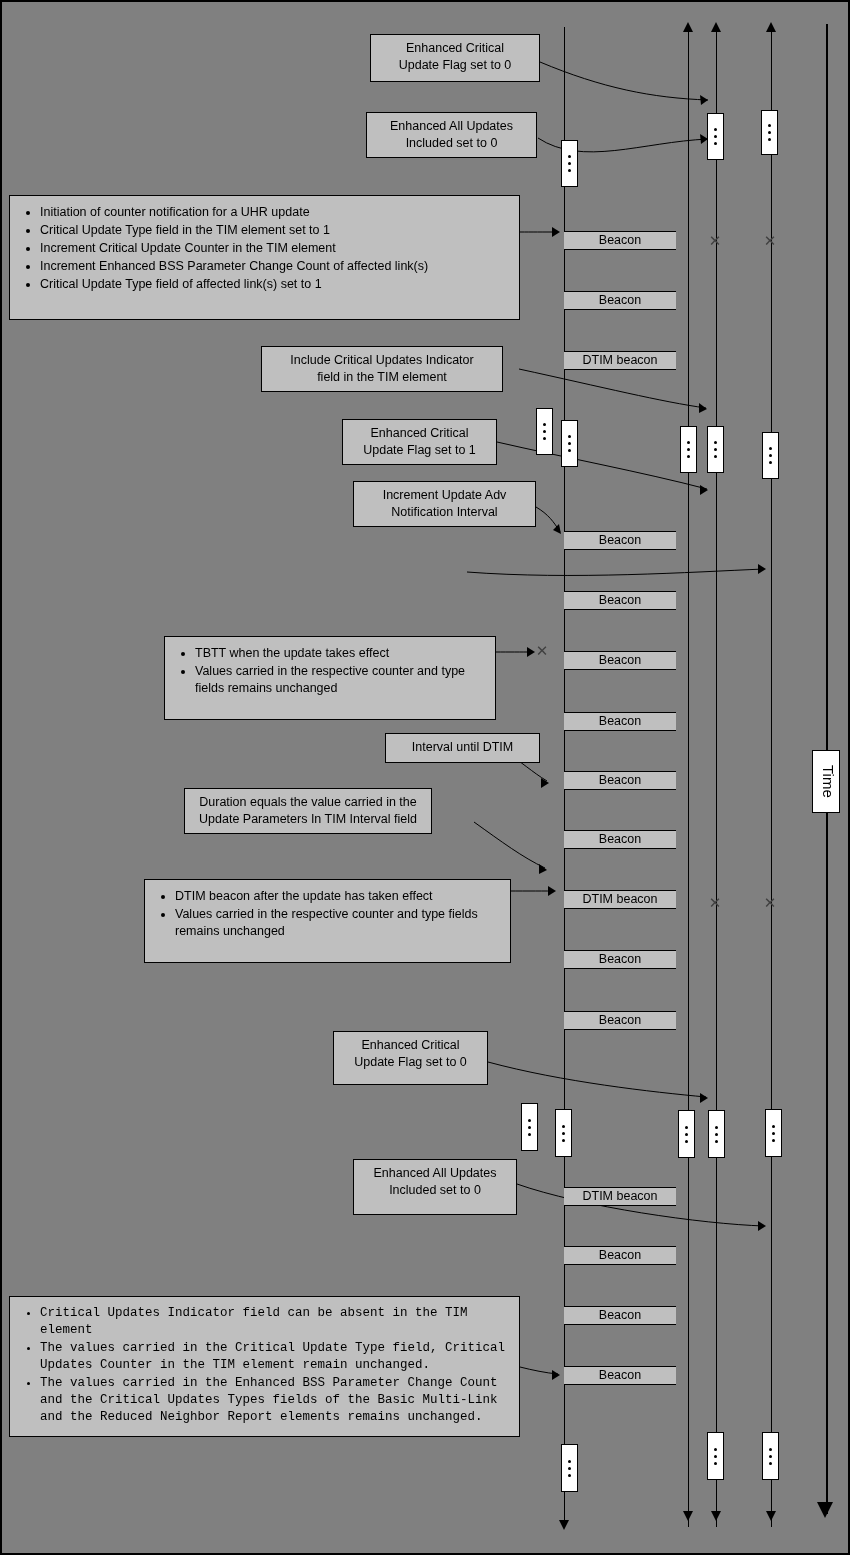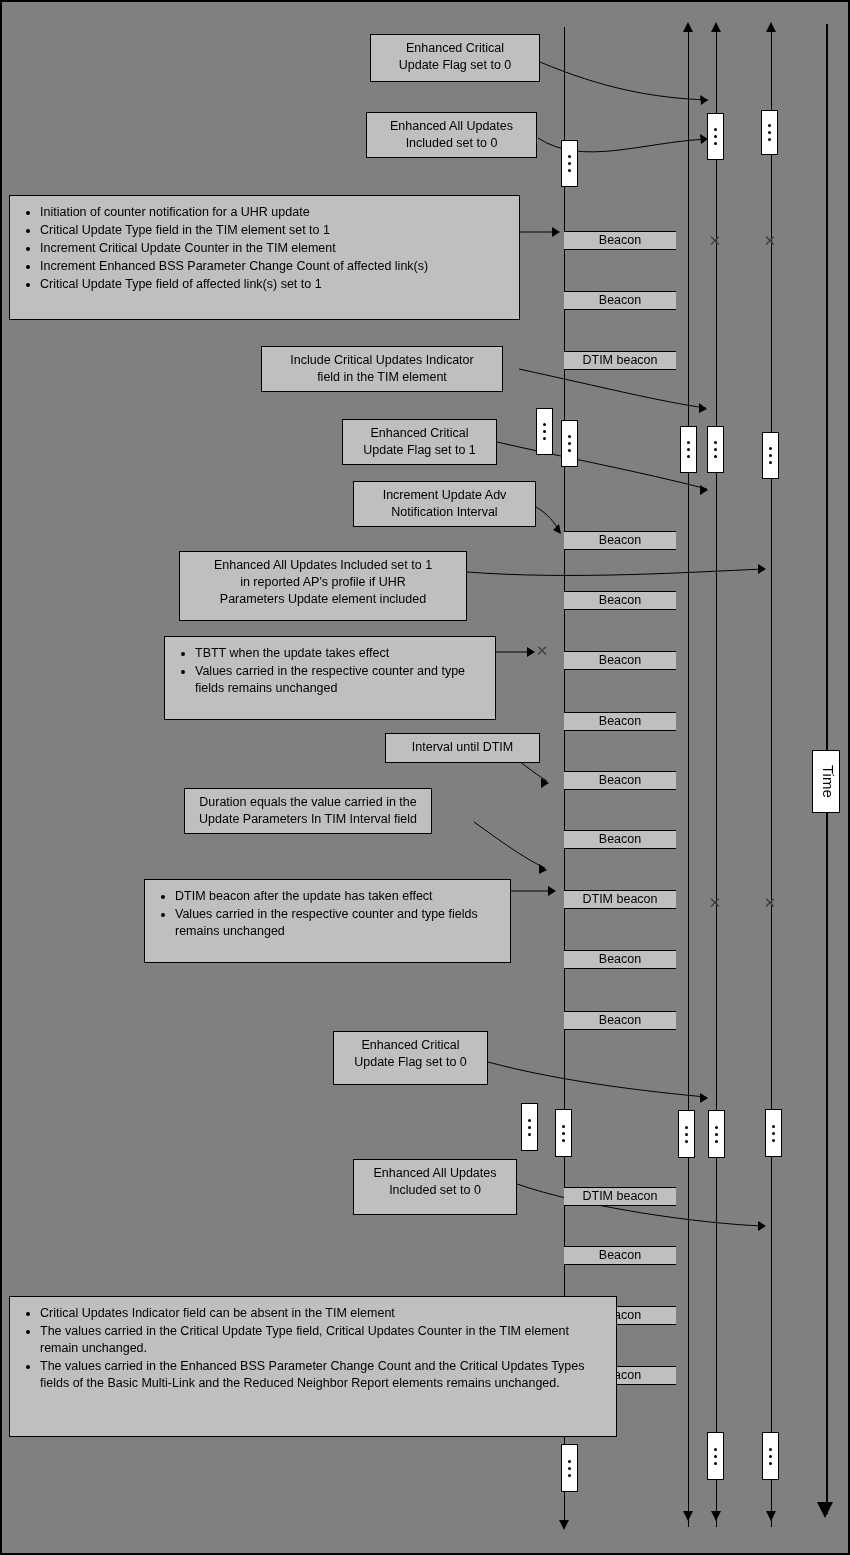--- a/index.html
+++ b/index.html
@@ -322,25 +322,20 @@
   <div class="callout" style="left:340px; top:417px; width:155px; height:46px;">
     <span>Enhanced Critical</span><br>
     <span>Update Flag set to 1</span>
   </div>
 
   <div class="callout" style="left:351px; top:479px; width:183px; height:46px;">
     <span>Increment Update Adv</span><br>
     <span>Notification Interval</span>
   </div>
 
-  <div class="callout" style="left:177px; top:549px; width:288px; height:70px;">
-    <span>Enhanced All Updates Included set to 1</span><br>
-    <span>in reported AP's profile if UHR</span><br>
-    <span>Parameters Update element included</span>
-  </div>
 
   <div class="callout bullets" style="left:162px; top:634px; width:332px; height:84px;">
     <ul>
       <li>TBTT when the update takes effect</li>
       <li>Values carried in the respective counter and type fields remains unchanged</li>
     </ul>
   </div>
 
   <div class="callout" style="left:348px; top:731px; width:155px; height:30px;margin-left:35px;">
     <span>Interval until DTIM</span>
@@ -361,21 +356,21 @@
   <div class="callout" style="left:331px; top:1029px; width:155px; height:54px;">
     <span>Enhanced Critical</span><br>
     <span>Update Flag set to 0</span>
   </div>
 
   <div class="callout" style="left:351px; top:1157px; width:164px; height:56px;">
     <span>Enhanced All Updates</span><br>
     <span>Included set to 0</span>
   </div>
 
-  <div class="callout bullets" style="left:7px; top:1294px; width:608px; height:141px;">
+  <div class="callout bullets" style="left:7px; top:1294px; width:511px; height:141px;font-family:Liberation Mono, monospace;">
     <ul>
       <li>Critical Updates Indicator field can be absent in the TIM element</li>
       <li>The values carried in the Critical Update Type field, Critical Updates Counter in the TIM element remain unchanged.</li>
       <li>The values carried in the Enhanced BSS Parameter Change Count and the Critical Updates Types fields of the Basic Multi-Link and the Reduced Neighbor Report elements remains unchanged.</li>
     </ul>
   </div>
 
   <div class="timelabel" style="left:810px; top:748px; width:22px; height:53px;">Time</div>
 
 </div>

